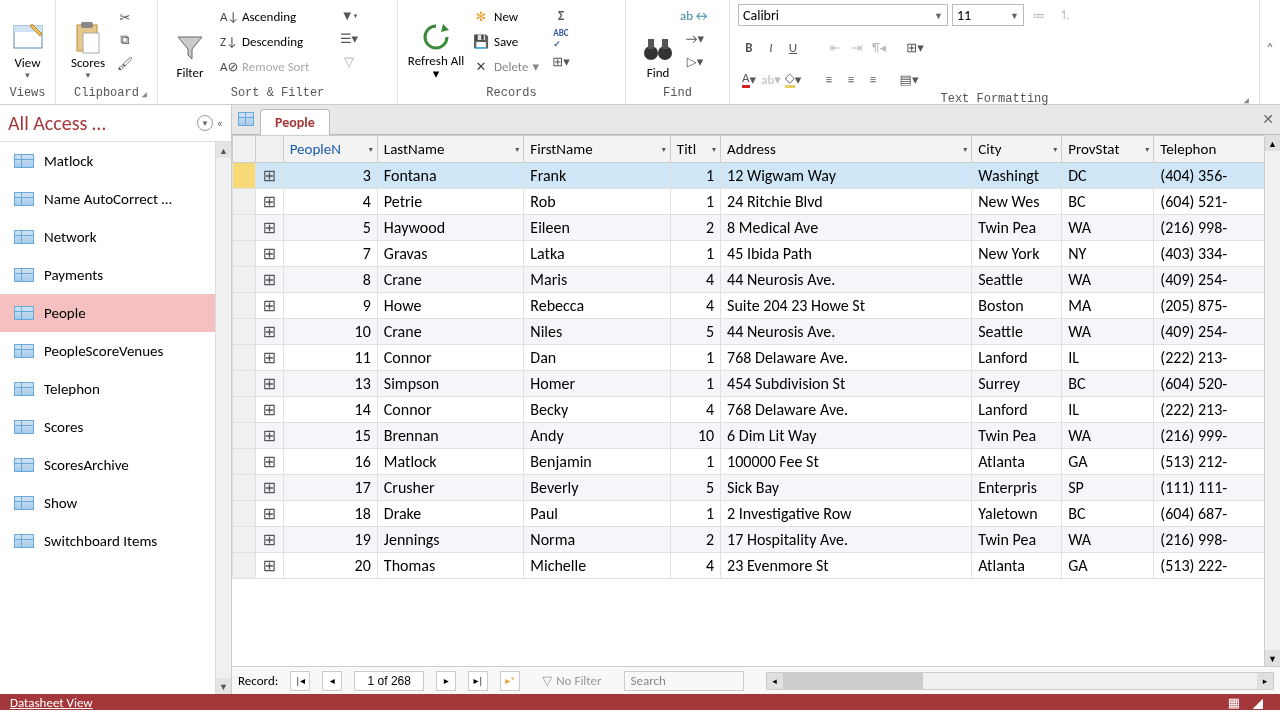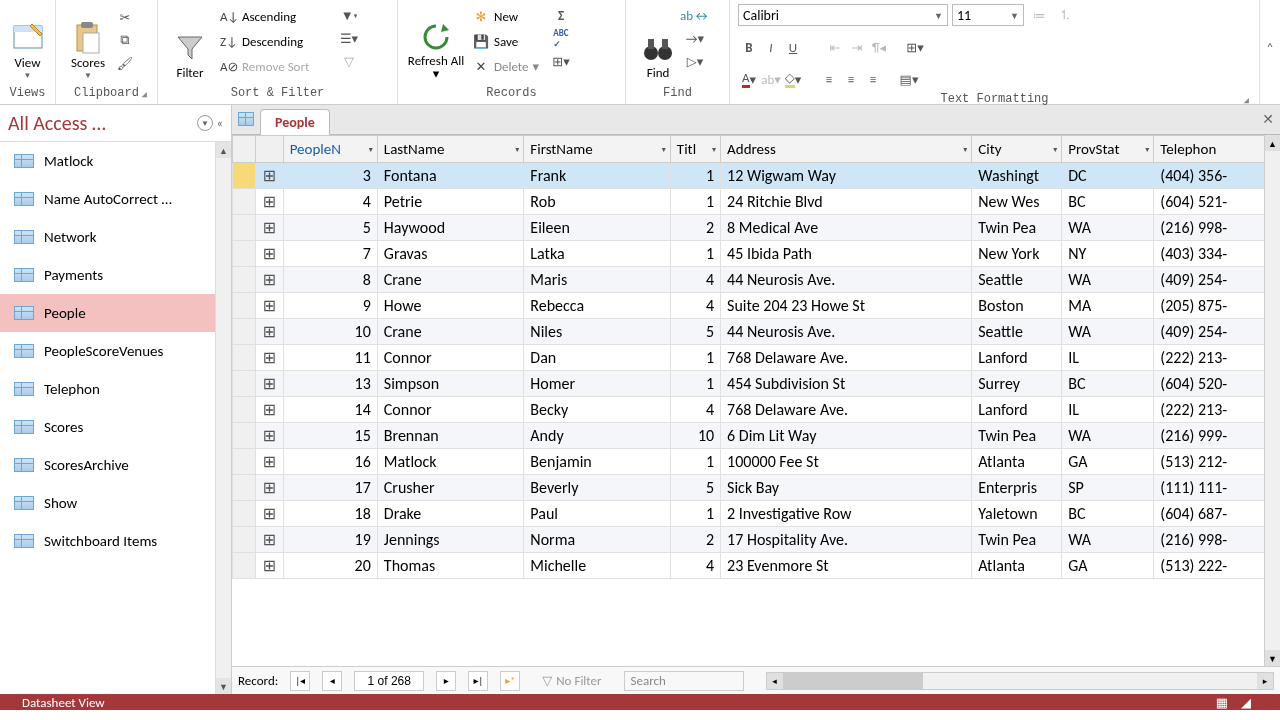--- a/index.html
+++ b/index.html
@@ -66,21 +66,21 @@
 .recnav { height:28px; border-top:1px solid #ccc; display:flex; align-items:center; padding:0 6px; gap:12px; font-size:13px; background:#f8f8f8;}
 .recnav .btn { width:20px; height:20px; border:1px solid #ccc; display:flex; align-items:center; justify-content:center; font-size:10px; background:#fff; cursor:pointer;}
 .recnav input { width:70px; height:20px; border:1px solid #ccc; text-align:center; font-size:12px;}
 .recnav .filter { color:#999; display:flex; align-items:center; gap:4px; margin-left:10px;}
 .recnav .search { border:1px solid #ccc; height:20px; padding:0 6px; width:120px; margin-left:10px; color:#888; display:flex; align-items:center;}
 .recnav .hscroll { flex:1; margin-left:10px; height:18px; border:1px solid #ccc; background:#f0f0f0; position:relative;}
 .recnav .hscroll .ar{width:16px;height:100%;display:flex;align-items:center;justify-content:center;font-size:9px;background:#e0e0e0;position:absolute;top:0;}
 .recnav .hscroll .thumb{position:absolute;left:16px;top:0;height:100%;width:140px;background:#ccc;}
 
 
-.statusbar { height:16px; background:#a4373a; color:#fff; display:flex; align-items:center; padding:0 22px; font-size:13px;}
+.statusbar { height:16px; background:#a4373a; color:#fff; display:flex; align-items:center; padding:0 10px; font-size:13px;text-decoration:underline;}
 .statusbar .spacer{flex:1;}
 .statusbar .sbtn{width:24px;text-align:center;cursor:pointer;}
 
 svg { display:block; }
 </style>
 </head>
 <body>
 
 <div class="ribbon">
 

